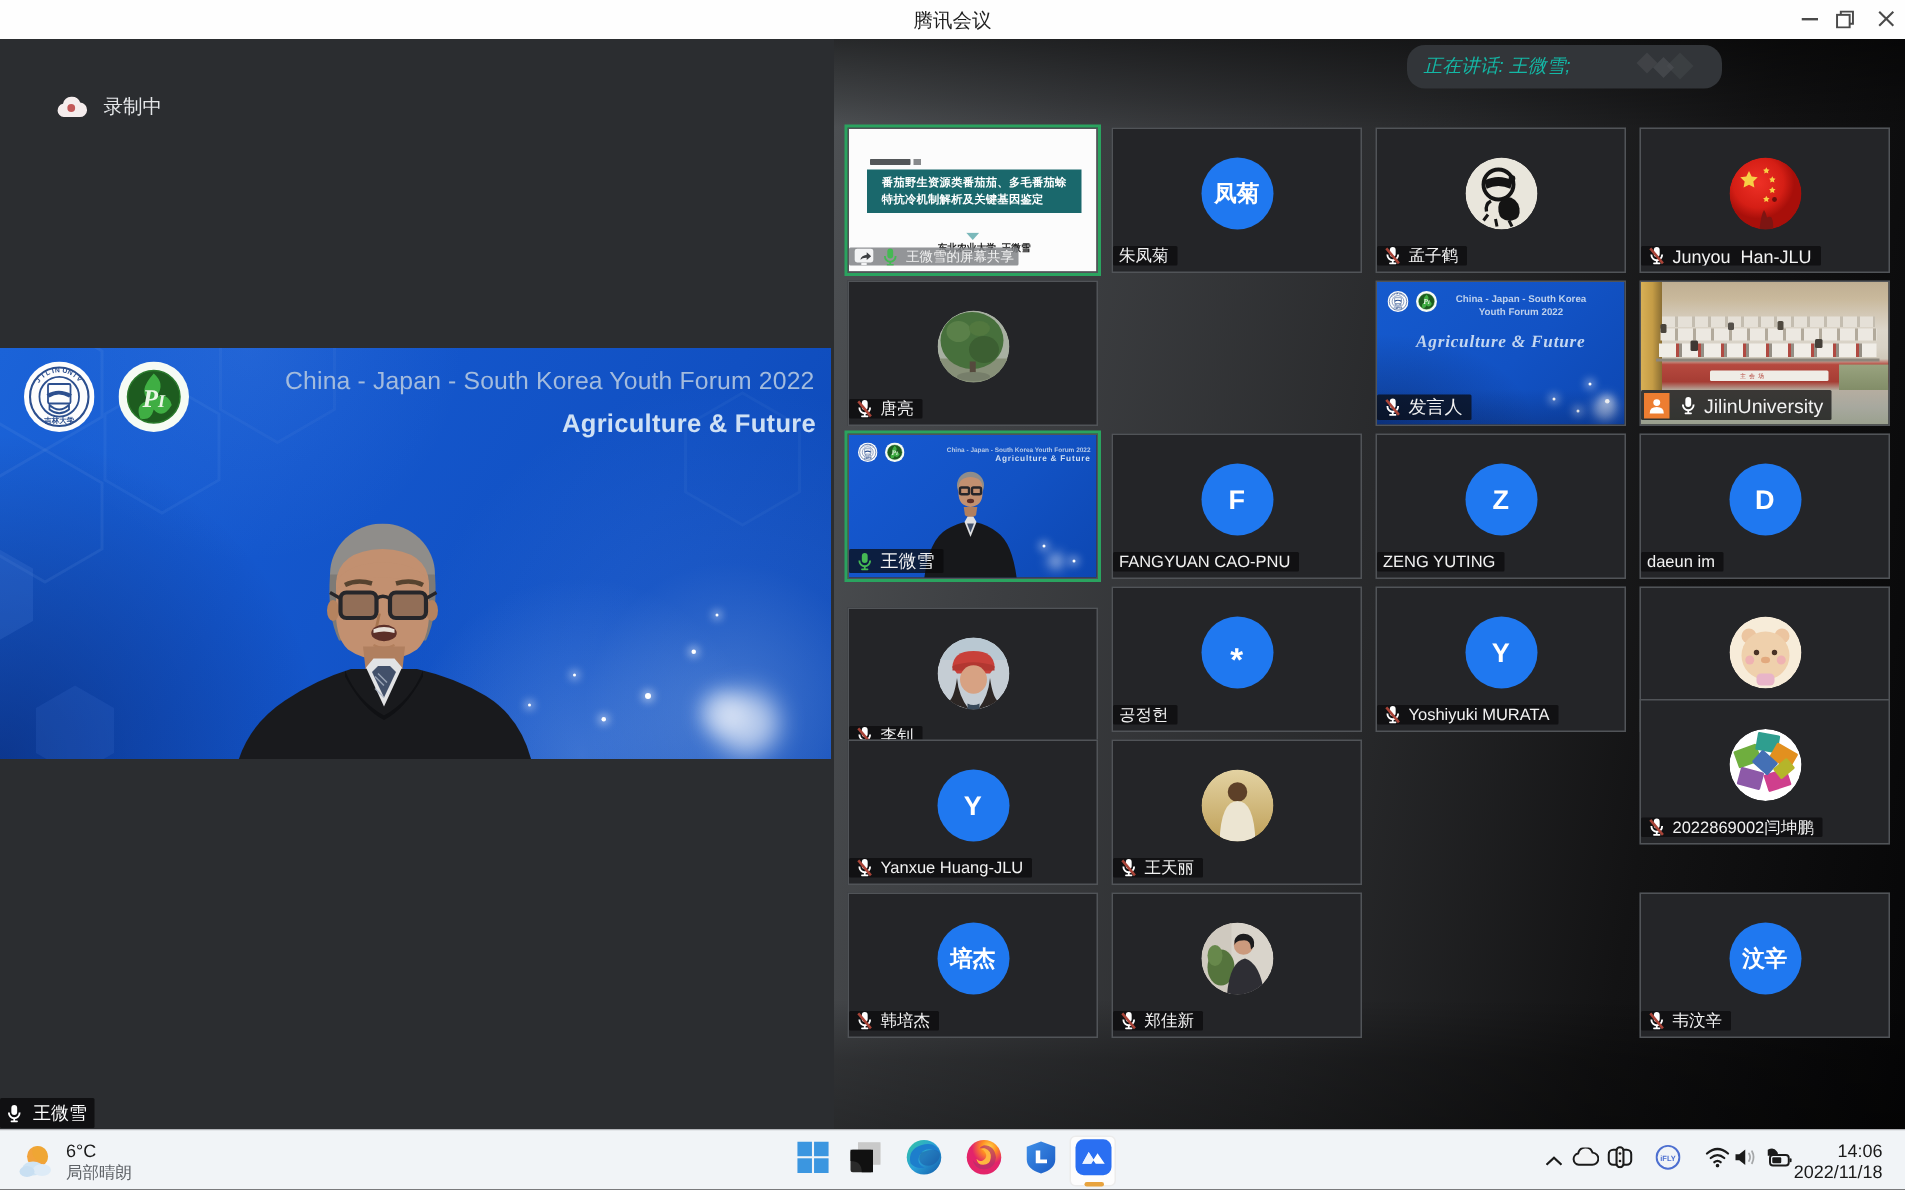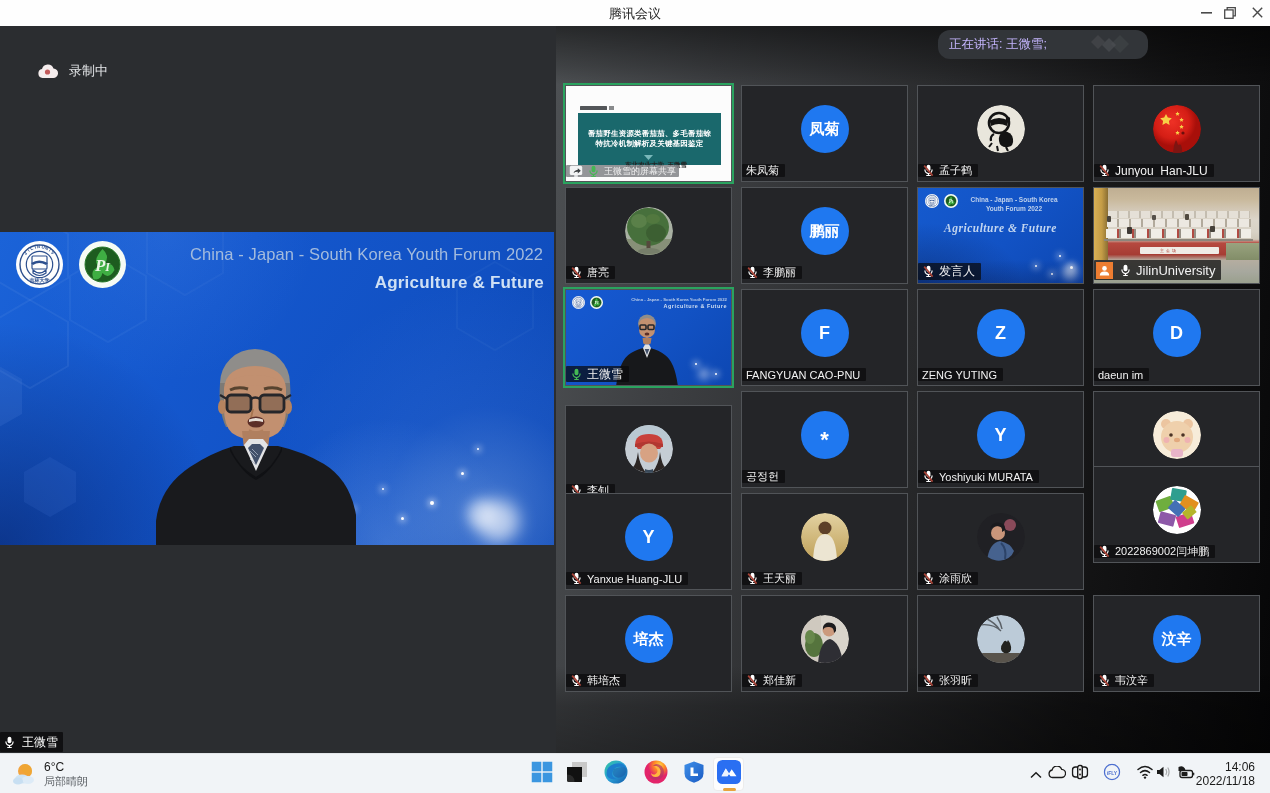--- a/index.html
+++ b/index.html
@@ -2,41 +2,41 @@
 <html><head><meta charset="utf-8">
 <style>
 * { margin:0; padding:0; box-sizing:border-box; }
 html,body { width:1270px; height:793px; overflow:hidden; background:#000;
   font-family:"Liberation Sans",sans-serif; }
 #titlebar { position:absolute; left:0; top:0; width:1270px; height:26px; background:#fefefe; }
 #titlebar .t { position:absolute; left:0; right:0; top:5px; text-align:center; font-size:13px; color:#1f1f1f; }
 #leftpanel { position:absolute; left:0; top:26px; width:556px; height:727px; background:#2b2d30; }
 #rightpanel { position:absolute; left:556px; top:26px; width:714px; height:727px;
   background:linear-gradient(100deg,#4e5154 0%,#3d3f42 20%,#28292b 50%,#131314 75%,#060607 100%); }
-#video { position:absolute; left:0; top:206px; width:554px; height:313px;
+#video { position:absolute; left:0; top:206px; width:554px; height:274px;
   background:linear-gradient(120deg,#1b63d8 0%,#1457cd 35%,#1150c2 70%,#0c47b4 100%); overflow:hidden; }
 #video .hexes { position:absolute; inset:0;
   background:
    radial-gradient(circle at 88% 88%, rgba(190,220,255,0.30) 0%, rgba(120,170,255,0.10) 18%, transparent 40%),
    radial-gradient(circle at 70% 99%, rgba(190,220,255,0.22) 0%, transparent 25%),
    radial-gradient(circle at 0% 100%, rgba(0,10,60,0.45) 0%, transparent 35%),
    radial-gradient(circle at 30% 0%, rgba(120,170,250,0.12) 0%, transparent 30%);
 }
 .tile { position:absolute; width:167px; height:97px; overflow:hidden; }
 .cav { position:absolute; left:50%; top:19px; transform:translateX(-50%); width:48px; height:48px;
   border-radius:50%; background:#1f78f0; color:#fff; display:flex; align-items:center; justify-content:center; font-weight:bold; }
 .avwrap { position:absolute; left:50%; top:19px; transform:translateX(-50%); width:48px; height:48px;
   border-radius:50%; overflow:hidden; }
 .lbl { position:absolute; left:0; bottom:4px; max-width:164px; height:13px; color:#f2f2f2;
   display:flex; align-items:center; border-radius:1px; overflow:hidden; }
 .spark { position:absolute; background:#fff; border-radius:50%; box-shadow:0 0 6px 2px rgba(255,255,255,0.55); }
 #taskbar { position:absolute; left:0; top:753px; width:1270px; height:40px; background:#f1f4f7; border-top:1px solid #e3e6e9; }
 .ticon { position:absolute; top:50%; transform:translate(-50%,-50%); }
 #tooltip { position:absolute; left:382px; top:4px; width:210px; height:29px; background:#323539; border-radius:12px;
-  display:flex; align-items:center; color:#c4b5fd; font-size:12.5px; padding-left:11px; }
+  display:flex; align-items:center; color:#14b8a6; font-size:12.5px; padding-left:11px;font-style:italic; }
 #recbadge { position:absolute; left:37px; top:36px; display:flex; align-items:center; color:#e4e6e8; font-size:13px; }
 #selfname { position:absolute; left:0; top:706px; height:20px; background:rgba(12,12,13,0.85);
   display:flex; align-items:center; color:#fff; font-size:12px; padding:0 5px 0 3px; border-radius:1px; }
 </style></head>
 <body>
 <div id="titlebar">
  <div class="t">腾讯会议</div>
  <svg style="position:absolute;right:58px;top:12px" width="11" height="2" viewBox="0 0 11 2">
       <rect width="11" height="1.6" fill="#4a4a4a"></rect>
     </svg>
@@ -154,21 +154,21 @@
             <path d="M8 2 L15 9 L8 16 L1 9 Z" opacity="0.4"></path>
             <path d="M19 5 L26 12 L19 19 L12 12 Z" opacity="0.5"></path>
             <path d="M30 2 L39 11 L30 20 L21 11 Z" opacity="0.3"></path>
           </g>
         </svg></span>
     </div>
 <div class="tile" style="left:9px;top:59px;border:1px solid #515458;outline:2px solid #2aa35f;outline-offset:0px;background:#242528">
       <div style="position:absolute;inset:0;background:#fcfcfc">
 <div style="position:absolute;left:14px;top:20px;width:27px;height:3.5px;background:rgba(40,44,48,0.8);border-radius:0.5px"></div>
         <div style="position:absolute;left:43px;top:20px;width:5px;height:3.5px;background:rgba(40,44,48,0.55)"></div>
-<div style="position:absolute;left:12px;top:27px;width:143px;height:52px;background:#1a686c;color:#fff;display:flex;align-items:center;justify-content:center;text-align:center;font-size:7.5px;line-height:10.5px;font-weight:bold;letter-spacing:0.2px">番茄野生资源类番茄茄、多毛番茄蜍<br>特抗冷机制解析及关键基因鉴定</div>
+<div style="position:absolute;left:12px;top:27px;width:143px;height:29px;background:#1a686c;color:#fff;display:flex;align-items:center;justify-content:center;font-size:7.5px;line-height:10.5px;font-weight:bold;letter-spacing:0.2px">番茄野生资源类番茄茄、多毛番茄蜍<br>特抗冷机制解析及关键基因鉴定</div>
 <div style="position:absolute;left:78px;top:69px;width:9px;height:5px;background:#7ab8ba;clip-path:polygon(0 0,100% 0,50% 100%)"></div>
 <div style="position:absolute;left:59px;top:74.5px;font-size:6.5px;color:#222;font-weight:bold">东北农业大学&nbsp;&nbsp;王微雪</div>
 </div>
       <div class="lbl" style="font-size:9px;padding-right:3px;padding-left:2px;background:rgba(128,131,134,0.85);height:12px;bottom:4px">
         <span style="margin:0 2px 0 1px;display:flex">
           <svg width="14" height="14" viewBox="0 0 14 14" style="flex:none">
             <rect x="0.8" y="1.8" width="12.4" height="9.2" rx="1.6" fill="#f2f3f4"></rect>
             <rect x="5.2" y="11.2" width="3.6" height="1.6" fill="#f2f3f4"></rect>
             <path d="M4.6 9.2 q0.3 -2.8 4.2 -3.4 l0 -1.6 l3 2.6 l-3 2.6 l0 -1.6 q-2.9 -0.1 -4.2 1.4z" fill="#3d4043"></path>
           </svg>
@@ -261,37 +261,20 @@
         <span style="margin:0 4px 0 2px;display:flex">
           <svg width="13" height="13" viewBox="0 0 13 13" style="flex:none">
             <rect x="4.55" y="0.7" width="3.9" height="6.6" rx="1.95" fill="#ffffff"></rect>
             <path d="M2.9 5.6 a3.6 3.9 0 0 0 7.2 0" fill="none" stroke="#ffffff" stroke-width="1.25"></path>
             <rect x="5.9" y="9.4" width="1.2" height="2.0" fill="#ffffff"></rect>
             <rect x="4.1" y="11.0" width="4.8" height="1.1" rx="0.5" fill="#ffffff"></rect>
             <line x1="2.2" y1="1.6" x2="10.6" y2="11.6" stroke="#a94438" stroke-width="1.7"></line>
           </svg>
         </span>
         <span style="white-space:nowrap">唐亮</span>
-      </div>
-    </div>
-<div class="tile" style="left:185px;top:161px;border:1px solid #515458;background:#242528">
-      <div class="cav" style="font-size:15px">
-        <span style="transform:translateY(0px)">鹏丽</span>
-      </div>
-      <div class="lbl" style="font-size:11px;padding-right:6px;padding-left:2px;background:rgba(10,10,11,0.72);">
-        <span style="margin:0 4px 0 2px;display:flex">
-          <svg width="13" height="13" viewBox="0 0 13 13" style="flex:none">
-            <rect x="4.55" y="0.7" width="3.9" height="6.6" rx="1.95" fill="#ffffff"></rect>
-            <path d="M2.9 5.6 a3.6 3.9 0 0 0 7.2 0" fill="none" stroke="#ffffff" stroke-width="1.25"></path>
-            <rect x="5.9" y="9.4" width="1.2" height="2.0" fill="#ffffff"></rect>
-            <rect x="4.1" y="11.0" width="4.8" height="1.1" rx="0.5" fill="#ffffff"></rect>
-            <line x1="2.2" y1="1.6" x2="10.6" y2="11.6" stroke="#a94438" stroke-width="1.7"></line>
-          </svg>
-        </span>
-        <span style="white-space:nowrap">李鹏丽</span>
       </div>
     </div>
 <div class="tile" style="left:361px;top:161px;border:1px solid #515458;background:#242528">
       <div style="position:absolute;inset:0;background:linear-gradient(135deg,#155ace 0%,#1252c4 55%,#0d47b2 100%)">
 <div style="position:absolute;left:7px;top:6px"><svg width="14" height="14" viewBox="0 0 47 47">
 <circle cx="23.5" cy="23.5" r="23.5" fill="#fdfdfd"></circle>
 <circle cx="23.5" cy="23.5" r="19.5" fill="none" stroke="#2c4f8e" stroke-width="1.4"></circle>
 <circle cx="23.5" cy="23.5" r="13.2" fill="none" stroke="#2c4f8e" stroke-width="1.2"></circle>
 <g fill="#2c4f8e" font-family="'Liberation Sans',sans-serif" font-size="4.6" font-weight="bold">
 <text x="23.5" y="7.2" text-anchor="middle" transform="rotate(-52 23.5 23.5)">J</text>
@@ -563,42 +546,20 @@
             <rect x="4.55" y="0.7" width="3.9" height="6.6" rx="1.95" fill="#ffffff"></rect>
             <path d="M2.9 5.6 a3.6 3.9 0 0 0 7.2 0" fill="none" stroke="#ffffff" stroke-width="1.25"></path>
             <rect x="5.9" y="9.4" width="1.2" height="2.0" fill="#ffffff"></rect>
             <rect x="4.1" y="11.0" width="4.8" height="1.1" rx="0.5" fill="#ffffff"></rect>
             <line x1="2.2" y1="1.6" x2="10.6" y2="11.6" stroke="#a94438" stroke-width="1.7"></line>
           </svg>
         </span>
         <span style="white-space:nowrap">王天丽</span>
       </div>
     </div>
-<div class="tile" style="left:361px;top:467px;border:1px solid #515458;background:#242528">
-      <div class="avwrap"><svg width="48" height="48" viewBox="0 0 48 48">
-          <circle cx="24" cy="24" r="24" fill="#202024"></circle>
-<circle cx="33" cy="12" r="6" fill="#8a4a5a"></circle>
-<circle cx="21" cy="20" r="7" fill="#c9967b"></circle>
-<path d="M13 16 q2 -8 10 -6 q6 1 5 7 l-3 2 q1 -6 -5 -6 q-5 0 -7 3z" fill="#1a1a1e"></path>
-<path d="M10 48 q2 -18 13 -20 q10 2 14 10 q-4 12 -27 10z" fill="#46628e"></path>
-<path d="M24 30 q6 6 4 16" stroke="#2c4368" stroke-width="2" fill="none"></path>
-        </svg></div>
-      <div class="lbl" style="font-size:11px;padding-right:6px;padding-left:2px;background:rgba(10,10,11,0.72);">
-        <span style="margin:0 4px 0 2px;display:flex">
-          <svg width="13" height="13" viewBox="0 0 13 13" style="flex:none">
-            <rect x="4.55" y="0.7" width="3.9" height="6.6" rx="1.95" fill="#ffffff"></rect>
-            <path d="M2.9 5.6 a3.6 3.9 0 0 0 7.2 0" fill="none" stroke="#ffffff" stroke-width="1.25"></path>
-            <rect x="5.9" y="9.4" width="1.2" height="2.0" fill="#ffffff"></rect>
-            <rect x="4.1" y="11.0" width="4.8" height="1.1" rx="0.5" fill="#ffffff"></rect>
-            <line x1="2.2" y1="1.6" x2="10.6" y2="11.6" stroke="#a94438" stroke-width="1.7"></line>
-          </svg>
-        </span>
-        <span style="white-space:nowrap">涂雨欣</span>
-      </div>
-    </div>
 <div class="tile" style="left:537px;top:440px;border:1px solid #515458;background:#242528">
       <div class="avwrap"><svg width="48" height="48" viewBox="0 0 48 48">
           <circle cx="24" cy="24" r="24" fill="#fff"></circle>
 <rect x="4" y="12" width="16" height="12" rx="1" fill="#6fae3e" transform="rotate(-20 12 18)"></rect>
 <rect x="18" y="3" width="15" height="12" rx="1" fill="#2f9e8f" transform="rotate(10 25 9)"></rect>
 <rect x="28" y="12" width="16" height="12" rx="1" fill="#e2901f" transform="rotate(30 36 18)"></rect>
 <rect x="6" y="27" width="16" height="12" rx="1" fill="#8d59a8" transform="rotate(15 14 33)"></rect>
 <rect x="24" y="28" width="16" height="12" rx="1" fill="#cf3f8d" transform="rotate(-18 32 34)"></rect>
 <rect x="17" y="17" width="14" height="11" rx="1" fill="#4470b5" transform="rotate(42 24 22)"></rect>
 <rect x="30" y="22" width="12" height="9" rx="1" fill="#b5b52a" transform="rotate(-40 36 26)"></rect>
@@ -649,40 +610,20 @@
             <rect x="4.55" y="0.7" width="3.9" height="6.6" rx="1.95" fill="#ffffff"></rect>
             <path d="M2.9 5.6 a3.6 3.9 0 0 0 7.2 0" fill="none" stroke="#ffffff" stroke-width="1.25"></path>
             <rect x="5.9" y="9.4" width="1.2" height="2.0" fill="#ffffff"></rect>
             <rect x="4.1" y="11.0" width="4.8" height="1.1" rx="0.5" fill="#ffffff"></rect>
             <line x1="2.2" y1="1.6" x2="10.6" y2="11.6" stroke="#a94438" stroke-width="1.7"></line>
           </svg>
         </span>
         <span style="white-space:nowrap">郑佳新</span>
       </div>
     </div>
-<div class="tile" style="left:361px;top:569px;border:1px solid #515458;background:#242528">
-      <div class="avwrap"><svg width="48" height="48" viewBox="0 0 48 48">
-          <circle cx="24" cy="24" r="24" fill="#bccbd8"></circle>
-<path d="M2 10 q14 -2 22 6 M10 4 q8 4 12 10 M20 2 q4 6 5 12" stroke="#5a6066" stroke-width="1.4" fill="none"></path>
-<path d="M0 38 l48 0 l0 10 l-48 0z" fill="#59544c"></path>
-<path d="M26 28 q2 -4 4 -1 l1 -2 l2 3 q3 8 -2 10 q-6 1 -7 -4 q0 -4 2 -6z" fill="#23231f"></path>
-        </svg></div>
-      <div class="lbl" style="font-size:11px;padding-right:6px;padding-left:2px;background:rgba(10,10,11,0.72);">
-        <span style="margin:0 4px 0 2px;display:flex">
-          <svg width="13" height="13" viewBox="0 0 13 13" style="flex:none">
-            <rect x="4.55" y="0.7" width="3.9" height="6.6" rx="1.95" fill="#ffffff"></rect>
-            <path d="M2.9 5.6 a3.6 3.9 0 0 0 7.2 0" fill="none" stroke="#ffffff" stroke-width="1.25"></path>
-            <rect x="5.9" y="9.4" width="1.2" height="2.0" fill="#ffffff"></rect>
-            <rect x="4.1" y="11.0" width="4.8" height="1.1" rx="0.5" fill="#ffffff"></rect>
-            <line x1="2.2" y1="1.6" x2="10.6" y2="11.6" stroke="#a94438" stroke-width="1.7"></line>
-          </svg>
-        </span>
-        <span style="white-space:nowrap">张羽昕</span>
-      </div>
-    </div>
 <div class="tile" style="left:537px;top:569px;border:1px solid #515458;background:#242528">
       <div class="cav" style="font-size:15px">
         <span style="transform:translateY(0px)">汶辛</span>
       </div>
       <div class="lbl" style="font-size:11px;padding-right:6px;padding-left:2px;background:rgba(10,10,11,0.72);">
         <span style="margin:0 4px 0 2px;display:flex">
           <svg width="13" height="13" viewBox="0 0 13 13" style="flex:none">
             <rect x="4.55" y="0.7" width="3.9" height="6.6" rx="1.95" fill="#ffffff"></rect>
             <path d="M2.9 5.6 a3.6 3.9 0 0 0 7.2 0" fill="none" stroke="#ffffff" stroke-width="1.25"></path>
             <rect x="5.9" y="9.4" width="1.2" height="2.0" fill="#ffffff"></rect>

